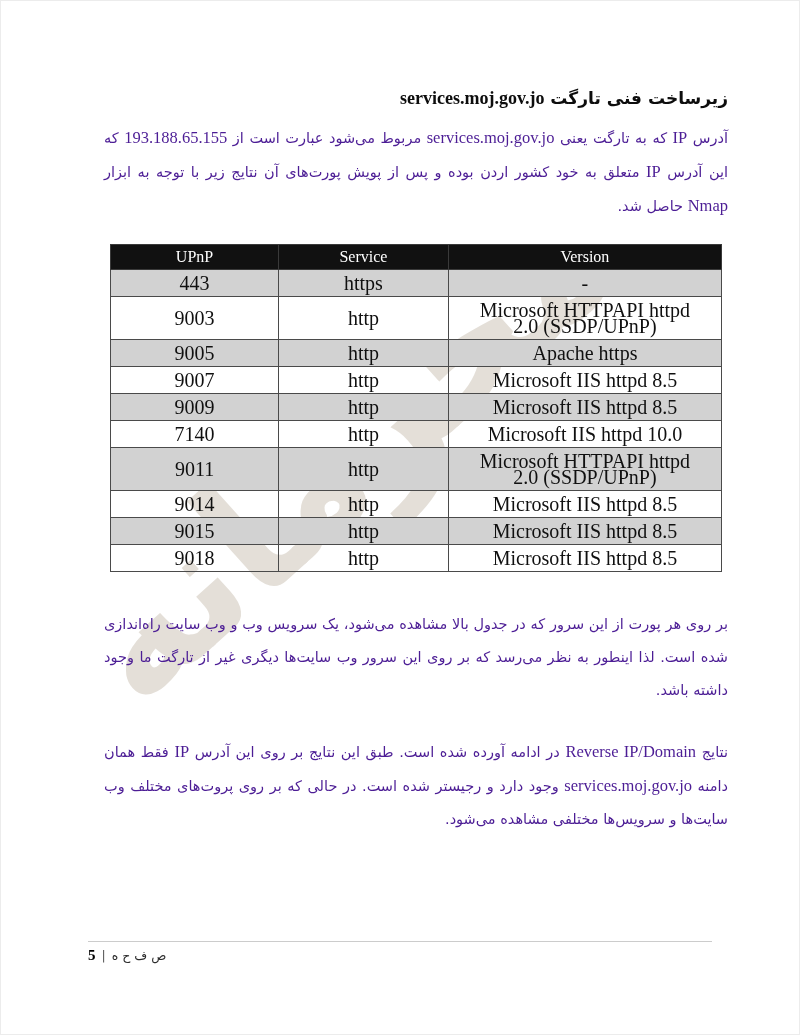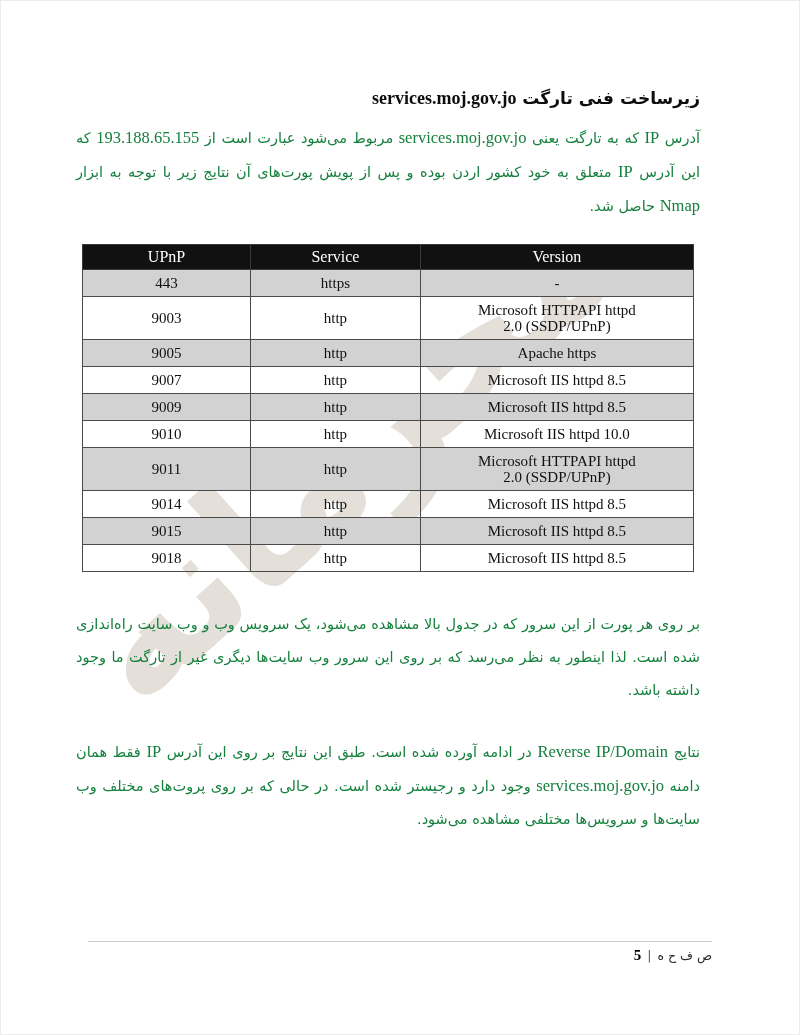--- a/index.html
+++ b/index.html
@@ -26,21 +26,21 @@
     color: var(--watermark, #e4dfd8);
     transform: rotate(-42deg);
     transform-origin: 50% 50%;
     z-index: 0;
     letter-spacing: 2px;
     user-select: none;
     pointer-events: none;
   }
   .content {
     position: absolute;
-    left: 76px; top: 0; width: 624px;
+    left: 104px; top: 0; width: 624px;
     padding-top: 88px;
     z-index: 1;
   }
   .title {
     margin: 0;
     direction: rtl;
     text-align: right;
     font-size: 17px;
     font-weight: bold;
     color: #0d0d0d;
@@ -49,21 +49,21 @@
     font-family: "Liberation Serif", "DejaVu Serif", serif;
     font-size: 18px;
     font-weight: bold;
   }
   .para {
     direction: rtl;
     text-align: justify;
     margin: 0;
     line-height: 33px;
     font-size: 14.5px;
-    color: #15803d;
+    color: #4c1d95;
   }
   .para .seg-en {
     font-family: "Liberation Serif", "DejaVu Serif", serif;
     font-size: 16.5px;
   }
   #para-intro { margin-top: 12px; }
   #para-after-1 { margin-top: 36px; }
   #para-after-2 { margin-top: 28px; }
 
   table.scan {
@@ -82,39 +82,39 @@
     font-weight: normal;
     font-size: 16px;
     padding: 3px 6px;
     border: 1px solid #3a3a3a;
     text-align: center;
   }
   table.scan td {
     border: 1px solid var(--border, #4a4a4a);
     text-align: center;
     vertical-align: middle;
-    font-size: 15px;
+    font-size: 20px;
     color: #101010;
     padding: 5px 6px;
     line-height: 16px;
     white-space: pre-line;
   }
   table.scan tbody tr:nth-child(odd) td { background: var(--row-alt, #d2d2d2); }
   table.scan tbody tr:nth-child(even) td { background: transparent; }
 
   .footer {
     position: absolute;
     left: 88px; right: 88px; top: 941px;
     border-top: 1px solid var(--footer-rule, #cccccc);
     padding-top: 5px;
     z-index: 1;
   }
   .pagenum {
     direction: rtl;
-    text-align: right;
+    text-align: left;
     font-size: 12.5px;
     color: #2a2a2a;
   }
   .pagenum .sep { margin: 0 6px; color: #555; }
   .pagenum .num {
     font-family: "Liberation Serif", "DejaVu Serif", serif;
     font-weight: bold;
     font-size: 15px;
     color: #000;
   }
@@ -169,21 +169,21 @@
             <td>9007</td>
             <td>http</td>
             <td>Microsoft IIS httpd 8.5</td>
           </tr>
           <tr>
             <td>9009</td>
             <td>http</td>
             <td>Microsoft IIS httpd 8.5</td>
           </tr>
           <tr>
-            <td>9010</td>
+            <td>7140</td>
             <td>http</td>
             <td>Microsoft IIS httpd 10.0</td>
           </tr>
           <tr>
             <td>9011</td>
             <td>http</td>
             <td>Microsoft HTTPAPI httpd
 2.0 (SSDP/UPnP)</td>
           </tr>
           <tr>

